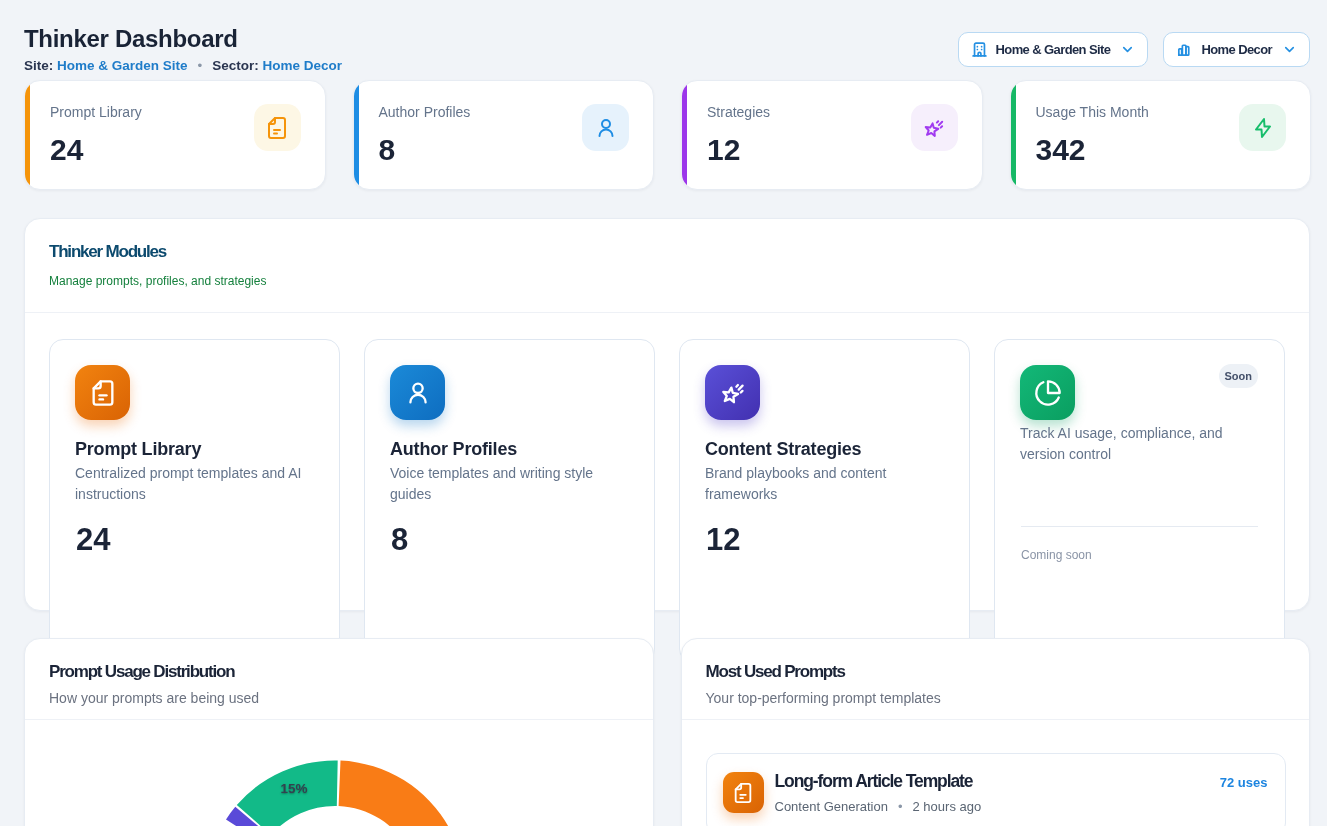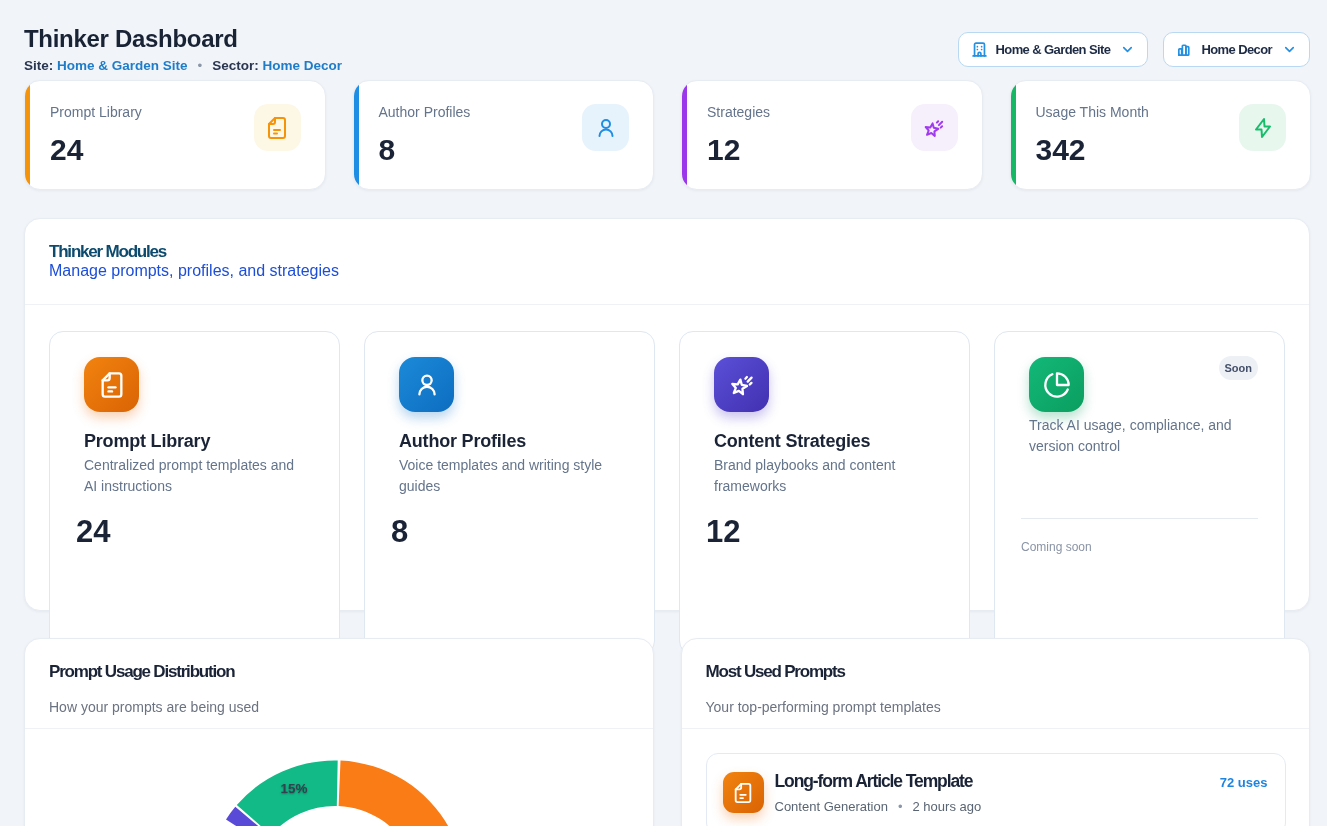--- a/index.html
+++ b/index.html
@@ -36,26 +36,26 @@
 .stat .ic svg { width:24px; height:24px; }
 
 
 .modules {
   position:absolute; left:0; top:218px; width:1286px; height:393px;
   background:#fff; border:1px solid #e7ecf3; border-radius:16px;
   box-shadow: 0 1px 3px rgba(15,23,42,.05);
 }
 .modules .hd { padding:23px 24px 0 24px; }
 .modules .hd .t { font-size:17px; letter-spacing:-1.2px; font-weight:700; color:#0c4a6e; }
-.modules .hd .s { font-size:16px; color:#1d4ed8; margin-top:0; }
+.modules .hd .s { font-size:12px; color:#15803d; margin-top:12px; }
 .modules .divider { border-bottom:1px solid #eef1f6; margin-top:24px; }
 .mgrid { display:flex; gap:24px; padding:26px 24px 24px 24px; }
 .mcard {
   width:291.5px; height:324px; background:#fff; border:1px solid #dfe7f1;
-  border-radius:14px; position:relative; padding:25px 34px;
+  border-radius:14px; position:relative; padding:25px 25px;
 }
 .mcard .icon {
   width:55px; height:55px; border-radius:16px; display:flex; align-items:center; justify-content:center;
 }
 .mcard .icon svg { width:28px; height:28px; }
 .mcard .t { font-size:18px; letter-spacing:-0.2px; font-weight:700; color:#1b2437; margin-top:19px; }
 .mcard .d { font-size:14px; color:#64748b; line-height:21px; margin-top:3px; }
 .mcard .n { font-size:31px; font-weight:700; color:#1b2437; position:absolute; left:26px; top:182px;}
 .badge { position:absolute; right:26px; top:24px; background:#edf1f6; border-radius:999px; padding:6px 6px; font-size:11px; font-weight:700; color:#44506a; }
 .mcard .div2 { position:absolute; left:26px; right:26px; top:186px; border-bottom:1px solid #e5eaf1; }
@@ -68,21 +68,21 @@
 .g-green { background: linear-gradient(135deg,#13b878,#0a9e60); box-shadow:0 6px 12px rgba(12,160,100,.3);}
 
 
 .bottom { position:absolute; left:0; top:638px; display:flex; gap:27px; }
 .bcard {
   width:629.5px; height:420px; background:#fff; border:1px solid #e7ecf3; border-radius:16px;
   box-shadow: 0 1px 3px rgba(15,23,42,.05); position:relative; overflow:hidden;
 }
 .bcard .hd { padding:23px 24px 0 24px; }
 .bcard .hd .t { font-size:17px; letter-spacing:-1.2px; font-weight:700; color:#1b2437; }
-.bcard .hd .s { font-size:14px; color:#6b7280; margin-top:17px; }
+.bcard .hd .s { font-size:14px; color:#6b7280; margin-top:8px; }
 .bcard .divider { border-bottom:1px solid #eef1f6; margin-top:13px; }
 
 .prompt-item {
   position:absolute; left:24px; top:114px; width:580px; height:82px;
   border:1px solid #e3eaf3; border-radius:12px; background:#fff;
 }
 .prompt-item .pic { position:absolute; left:16px; top:18px; width:41px; height:41px; border-radius:11px; display:flex; align-items:center; justify-content:center; }
 .prompt-item .pic svg { width:22px; height:22px; }
 .prompt-item .pt { position:absolute; left:68px; top:17px; font-size:17.5px; letter-spacing:-1.1px; font-weight:700; color:#1b2437; }
 .prompt-item .ps { position:absolute; left:68px; top:45px; font-size:13px; color:#5a6573; }

